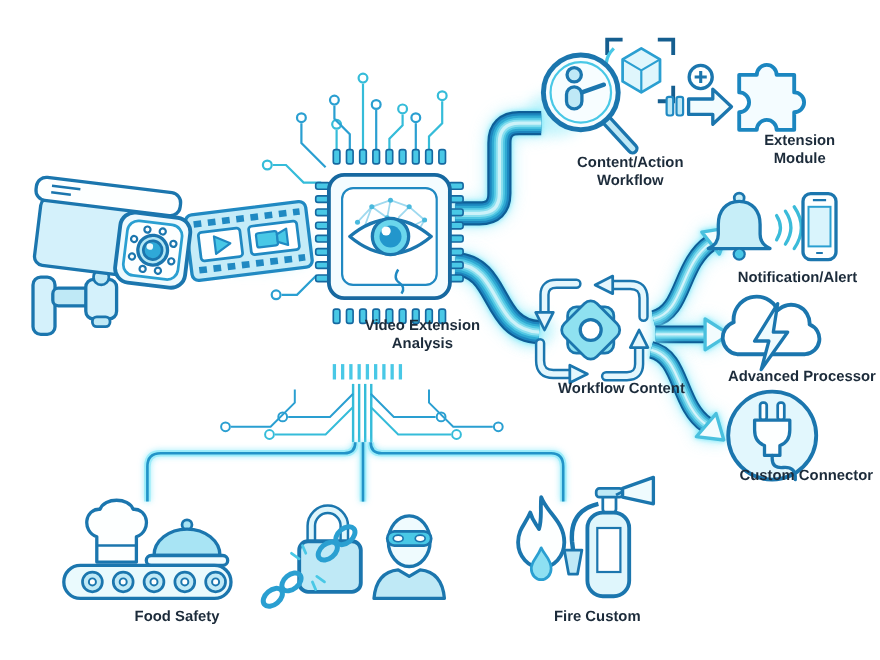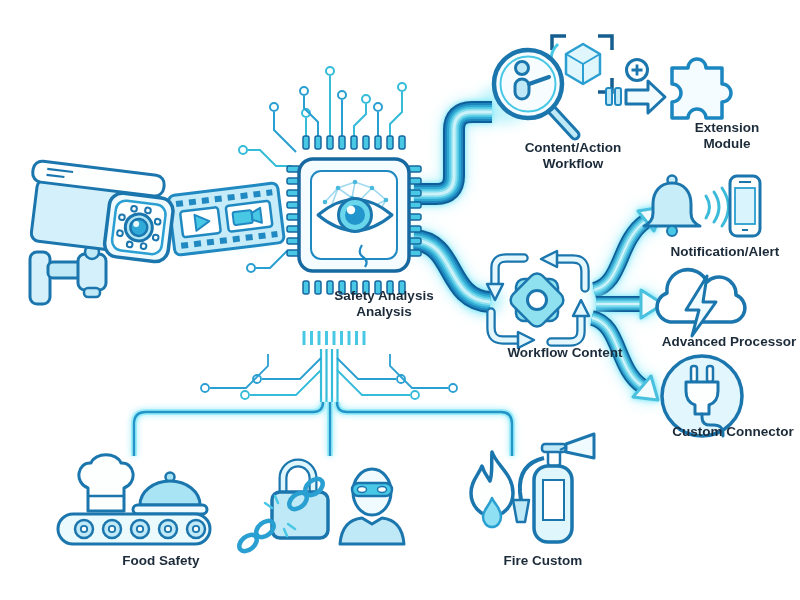--- a/index.html
+++ b/index.html
@@ -410,21 +410,21 @@
       <rect x="542" y="444" width="24" height="8" rx="3" fill="#bfe9f6" stroke="#1b76ae" stroke-width="2.5"></rect>
       <path d="M560,450 L568,446" stroke="#1b76ae" stroke-width="2.5"></path>
       <polygon points="566,444 594,434 594,458 566,452" fill="#effbfe" stroke="#1b76ae" stroke-width="3" stroke-linejoin="round"></polygon>
       <rect x="534" y="466" width="38" height="76" rx="14" fill="#dff6fc" stroke="#1b76ae" stroke-width="3.5"></rect>
       <rect x="543" y="480" width="21" height="40" fill="#ffffff" stroke="#1b76ae" stroke-width="2"></rect>
     </g>
   </g>
 </svg>
 
 <div class="label" style="left:356px;top:288px">
-  <div>Safety Analysis</div>
+  <div>Video Extension</div>
       <div>Analysis</div>
 </div>
 <div class="label" style="left:545px;top:140px">
   <div>Content/Action</div>
       <div>Workflow</div>
 </div>
 <div class="label" style="left:699px;top:120px">
   <div>Extension</div>
       <div>Module</div>
 </div>

